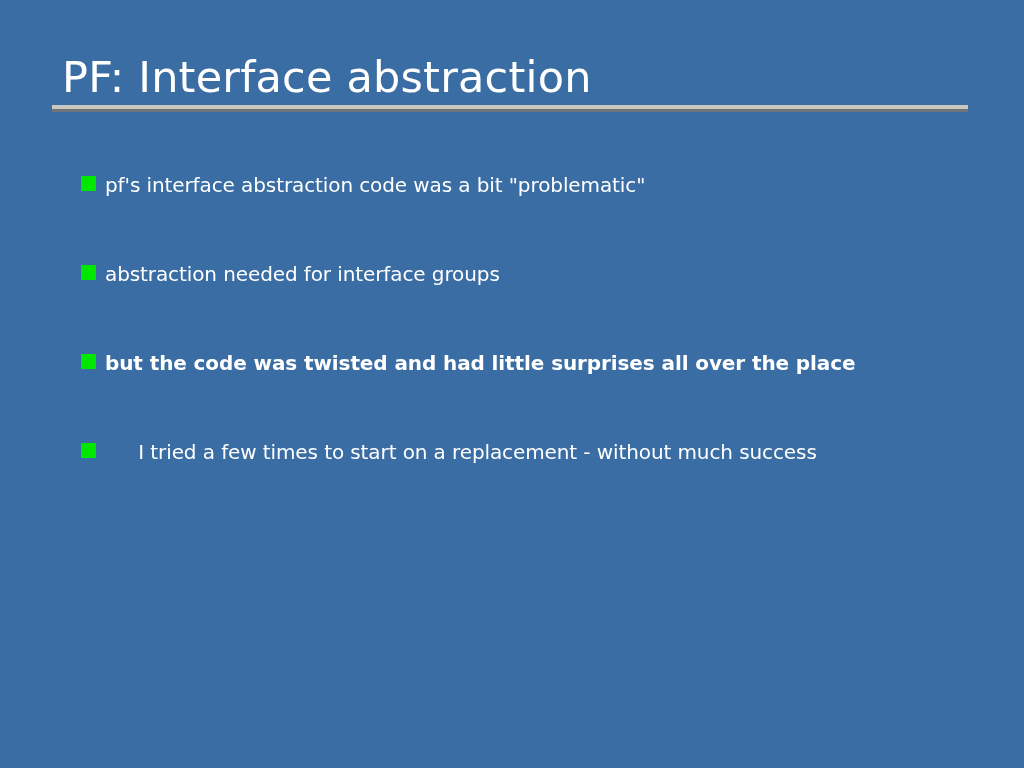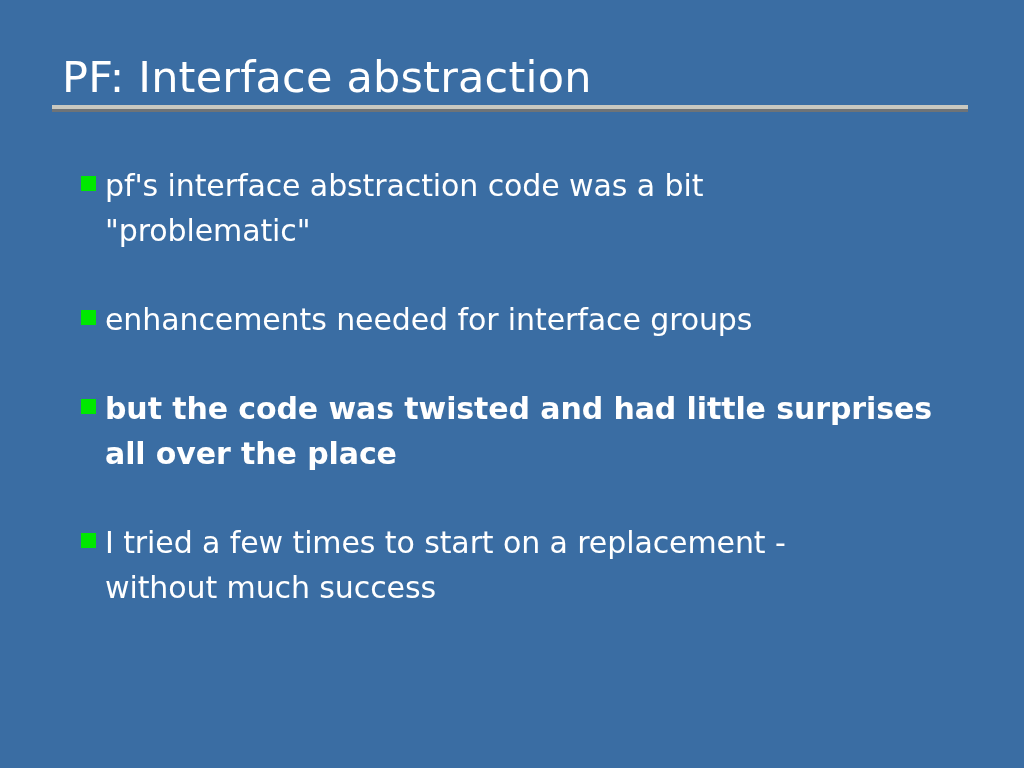--- a/index.html
+++ b/index.html
@@ -56,33 +56,34 @@
     top: 163px;
     width: 900px;
   }
   .bullet-row {
     display: flex;
     align-items: flex-start;
     margin-bottom: 44px;
   }
   .bullet-row:last-child {
     margin-bottom: 7px;
+    text-align: center;
   }
   .bullet-marker {
     flex: 0 0 auto;
     width: 15px;
     height: 15px;
     background: #00e800;
     margin-top: 13px;
     margin-right: 9px;
   }
   .bullet-text {
     flex: 1 1 auto;
     font-family: "DejaVu Sans", sans-serif;
-    font-size: 30px;
+    font-size: 20px;
     font-weight: 400;
     line-height: 45px;
     color: #ffffff;
     letter-spacing: -0.1px;
   }
   .w-short { max-width: 660px; }
   .w-one   { max-width: 860px; }
   .w-wide  { max-width: 830px; font-weight: bold; }
   .w-mid   { max-width: 745px; }
 </style>
@@ -98,21 +99,21 @@
 
   <div class="body-block">
 
     <div class="bullet-row">
       <span class="bullet-marker"></span>
       <span class="bullet-text w-short">pf's interface abstraction code was a bit "problematic"</span>
     </div>
 
     <div class="bullet-row">
       <span class="bullet-marker"></span>
-      <span class="bullet-text w-one">enhancements needed for interface groups</span>
+      <span class="bullet-text w-one">abstraction needed for interface groups</span>
     </div>
 
     <div class="bullet-row">
       <span class="bullet-marker"></span>
       <span class="bullet-text w-wide">but the code was twisted and had little surprises all over the place</span>
     </div>
 
     <div class="bullet-row">
       <span class="bullet-marker"></span>
       <span class="bullet-text w-mid">I tried a few times to start on a replacement - without much success</span>

